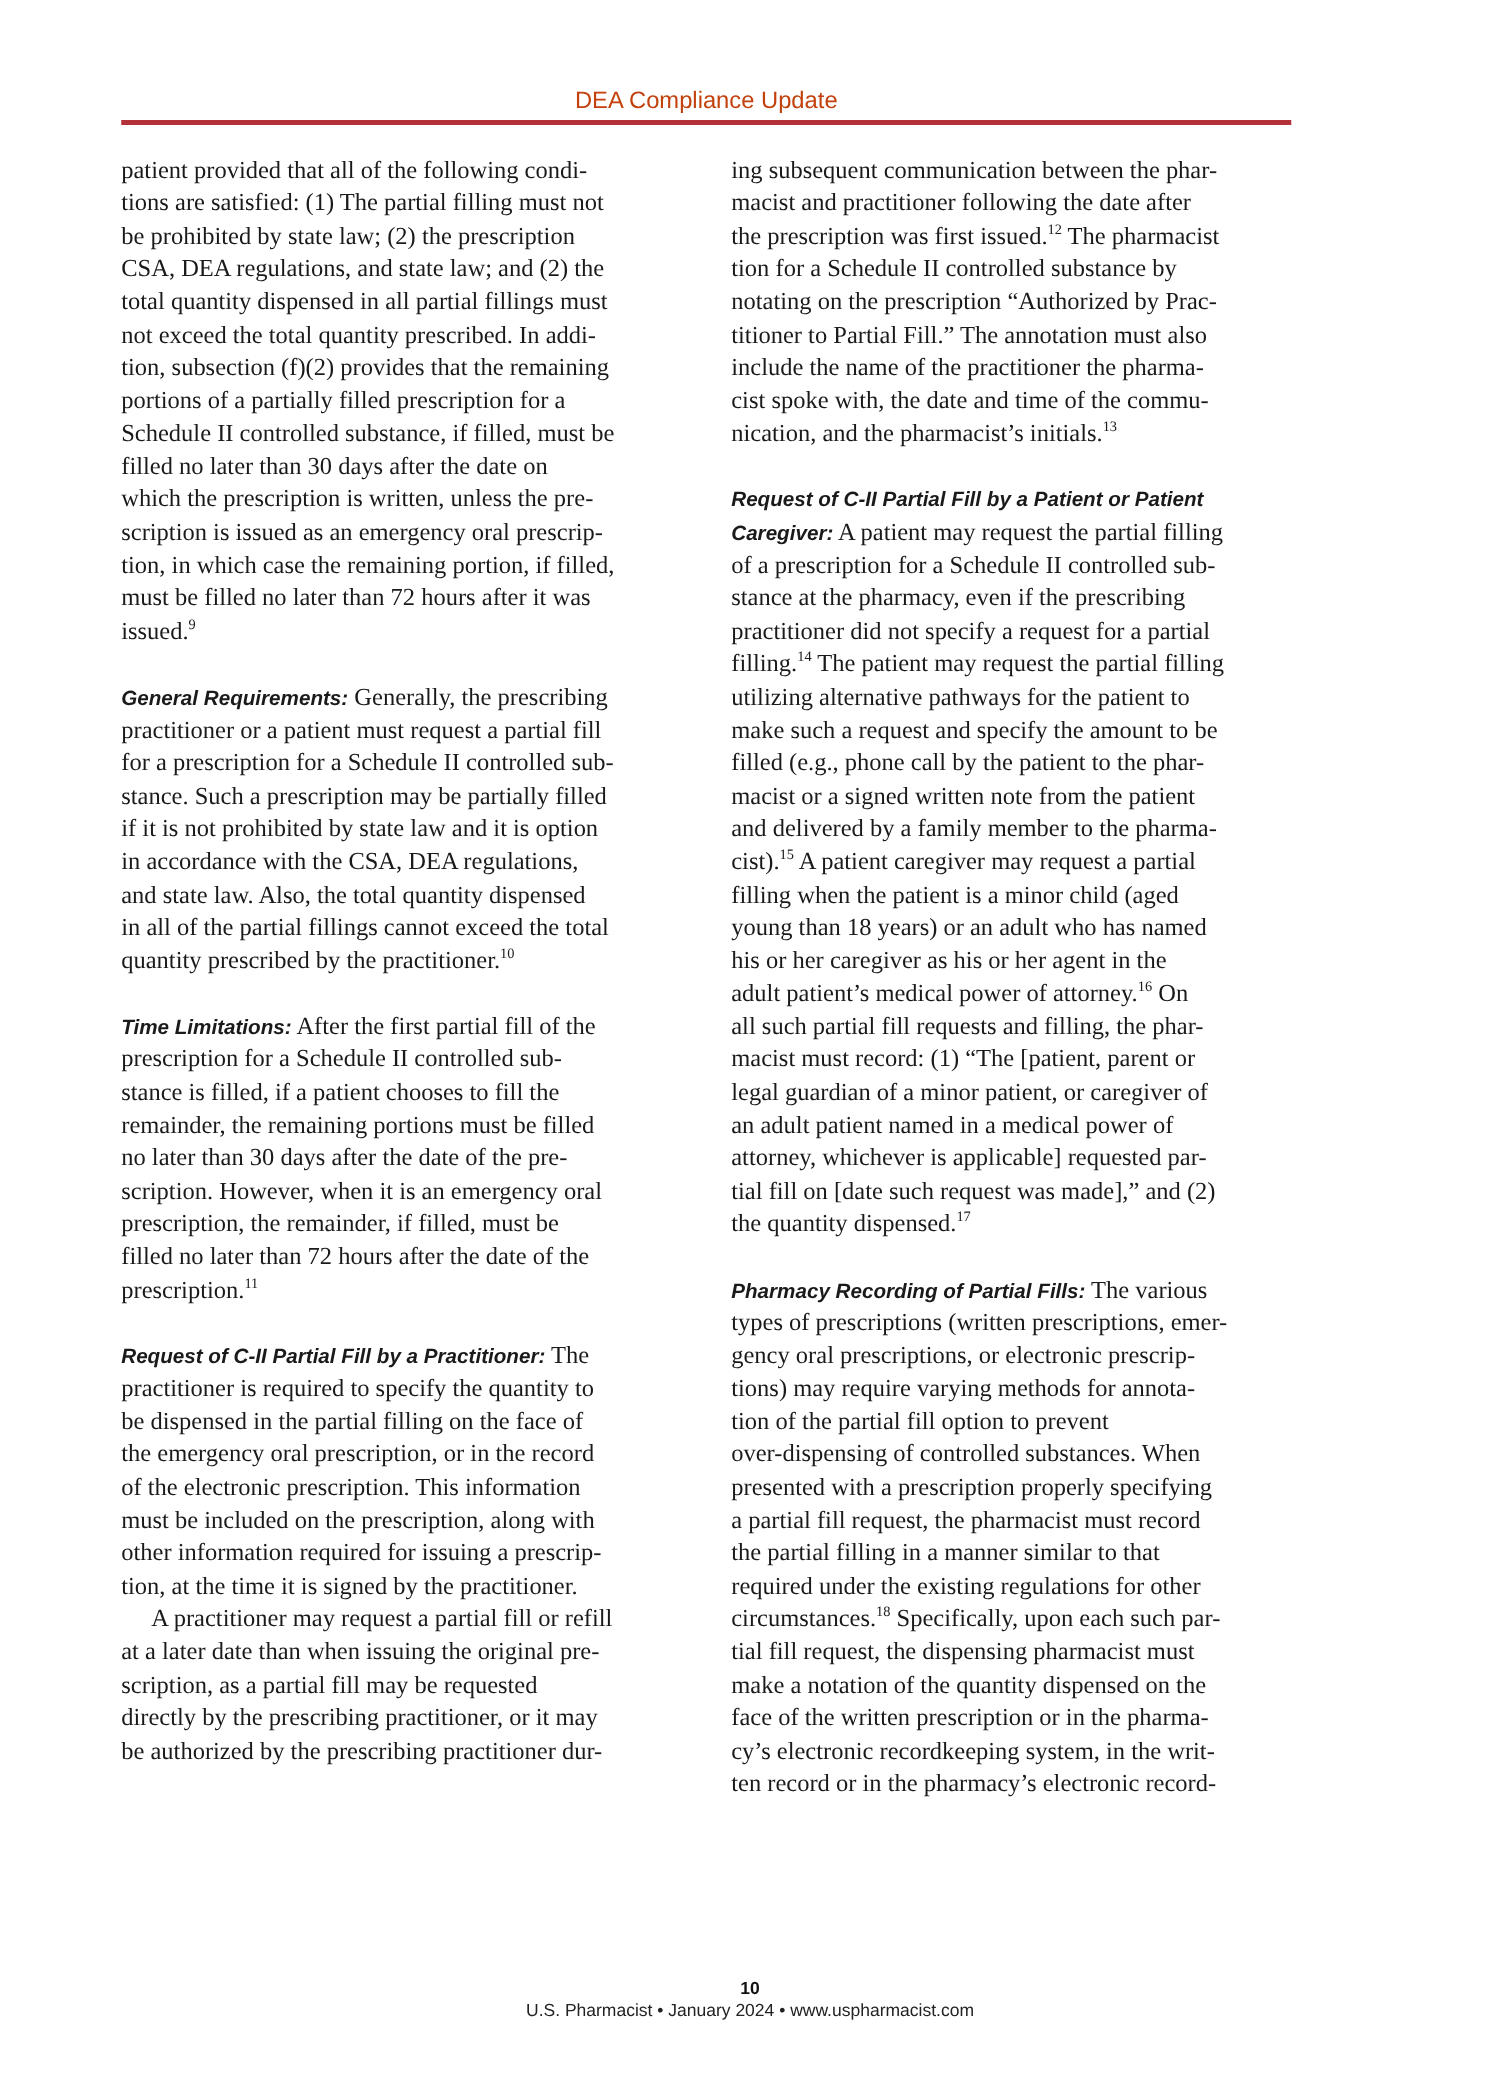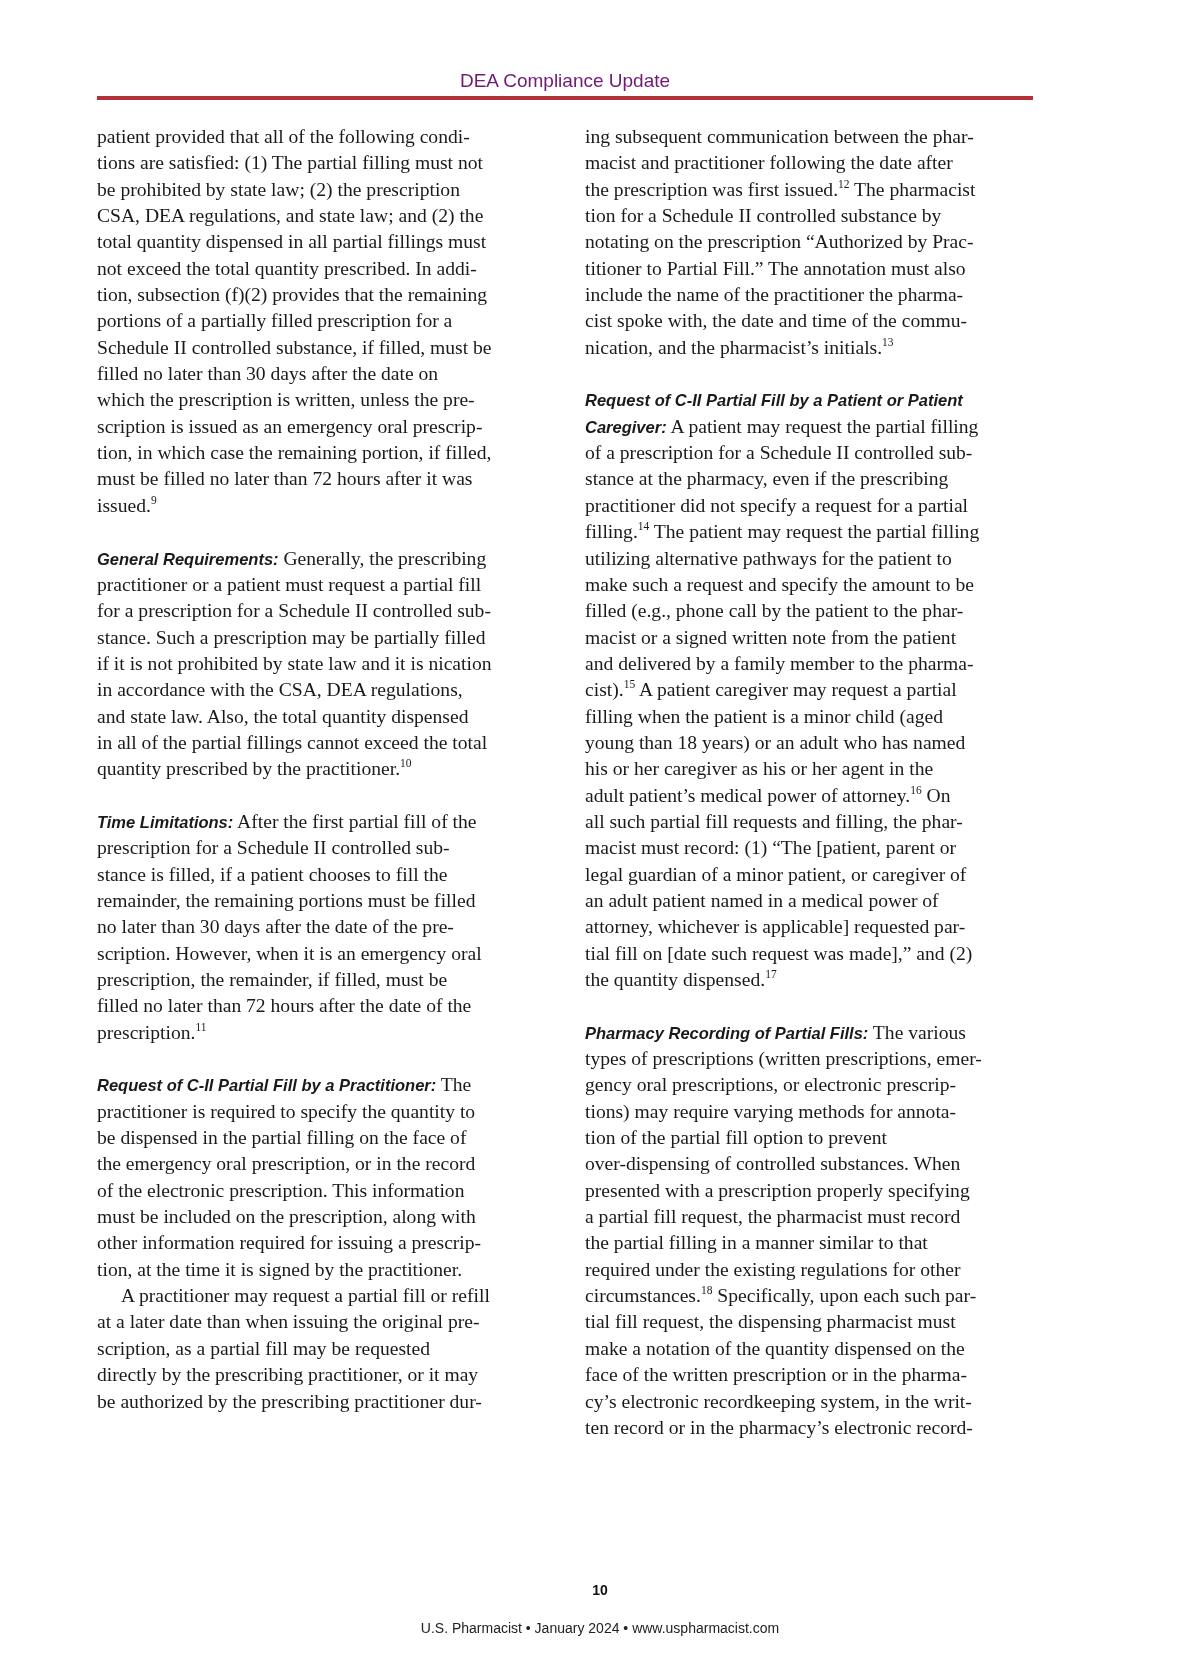--- a/index.html
+++ b/index.html
@@ -1,20 +1,20 @@
 <!DOCTYPE html>
 <html><head>
 <meta charset="utf-8">
 <style>
   html, body { margin: 0; padding: 0; background: #ffffff; }
   body { width: 1200px; height: 1665px; position: relative; overflow: hidden; color: #1a1a1a; }
   .running-head {
     position: absolute; left: 97px; width: 936px; top: 70px;
     text-align: center;
-    font-family: "Liberation Sans", sans-serif; font-size: 19px; color: #701a75;
+    font-family: "Liberation Sans", sans-serif; font-size: 19px; color: #c2410c;
   }
   .rule {
     position: absolute; left: 97px; width: 936px; top: 96px; height: 4px;
     background: #b3323a;
   }
   .col {
     position: absolute; top: 124px; width: 460px;
     font-family: "Liberation Serif", serif; font-size: 19.6px;
   }
   .col.left { left: 97px; }
@@ -23,21 +23,21 @@
   .line.blank { height: 26.35px; }
   .line.indent { padding-left: 24px; }
   .hd { font-family: "Liberation Sans", sans-serif; font-weight: bold; font-style: italic; font-size: 16.5px; }
   sup, .sup { font-size: 11.5px; vertical-align: 0; position: relative; top: -8px; }
   .page-num {
     position: absolute; left: 0; width: 1200px; top: 1582px; text-align: center;
     font-family: "Liberation Sans", sans-serif; font-weight: bold; font-size: 14px; color: #111;
   }
   .footer {
     position: absolute; left: 0; width: 1200px; top: 1600px; text-align: center;
-    font-family: "Liberation Sans", sans-serif; font-size: 14px; color: #222; margin-top: 20px;
+    font-family: "Liberation Sans", sans-serif; font-size: 14px; color: #222;
   }
 </style>
 </head>
 <body>
 
 <div class="running-head">DEA Compliance Update</div>
 <div class="rule"></div>
 
 <div class="col left">
     <div class="line"><span>patient provided that all of the following condi-</span></div>
@@ -53,21 +53,21 @@
     <div class="line"><span>which the prescription is written, unless the pre-</span></div>
     <div class="line"><span>scription is issued as an emergency oral prescrip-</span></div>
     <div class="line"><span>tion, in which case the remaining portion, if filled,</span></div>
     <div class="line"><span>must be filled no later than 72 hours after it was</span></div>
     <div class="line"><span>issued.</span><sup>9</sup></div>
     <div class="line blank"></div>
     <div class="line"><span class="hd">General Requirements:</span><span> Generally, the prescribing</span></div>
     <div class="line"><span>practitioner or a patient must request a partial fill</span></div>
     <div class="line"><span>for a prescription for a Schedule II controlled sub-</span></div>
     <div class="line"><span>stance. Such a prescription may be partially filled</span></div>
-    <div class="line"><span>if it is not prohibited by state law and it is nication</span></div>
+    <div class="line"><span>if it is not prohibited by state law and it is option</span></div>
     <div class="line"><span>in accordance with the CSA, DEA regulations,</span></div>
     <div class="line"><span>and state law. Also, the total quantity dispensed</span></div>
     <div class="line"><span>in all of the partial fillings cannot exceed the total</span></div>
     <div class="line"><span>quantity prescribed by the practitioner.</span><sup>10</sup></div>
     <div class="line blank"></div>
     <div class="line"><span class="hd">Time Limitations:</span><span> After the first partial fill of the</span></div>
     <div class="line"><span>prescription for a Schedule II controlled sub-</span></div>
     <div class="line"><span>stance is filled, if a patient chooses to fill the</span></div>
     <div class="line"><span>remainder, the remaining portions must be filled</span></div>
     <div class="line"><span>no later than 30 days after the date of the pre-</span></div>

